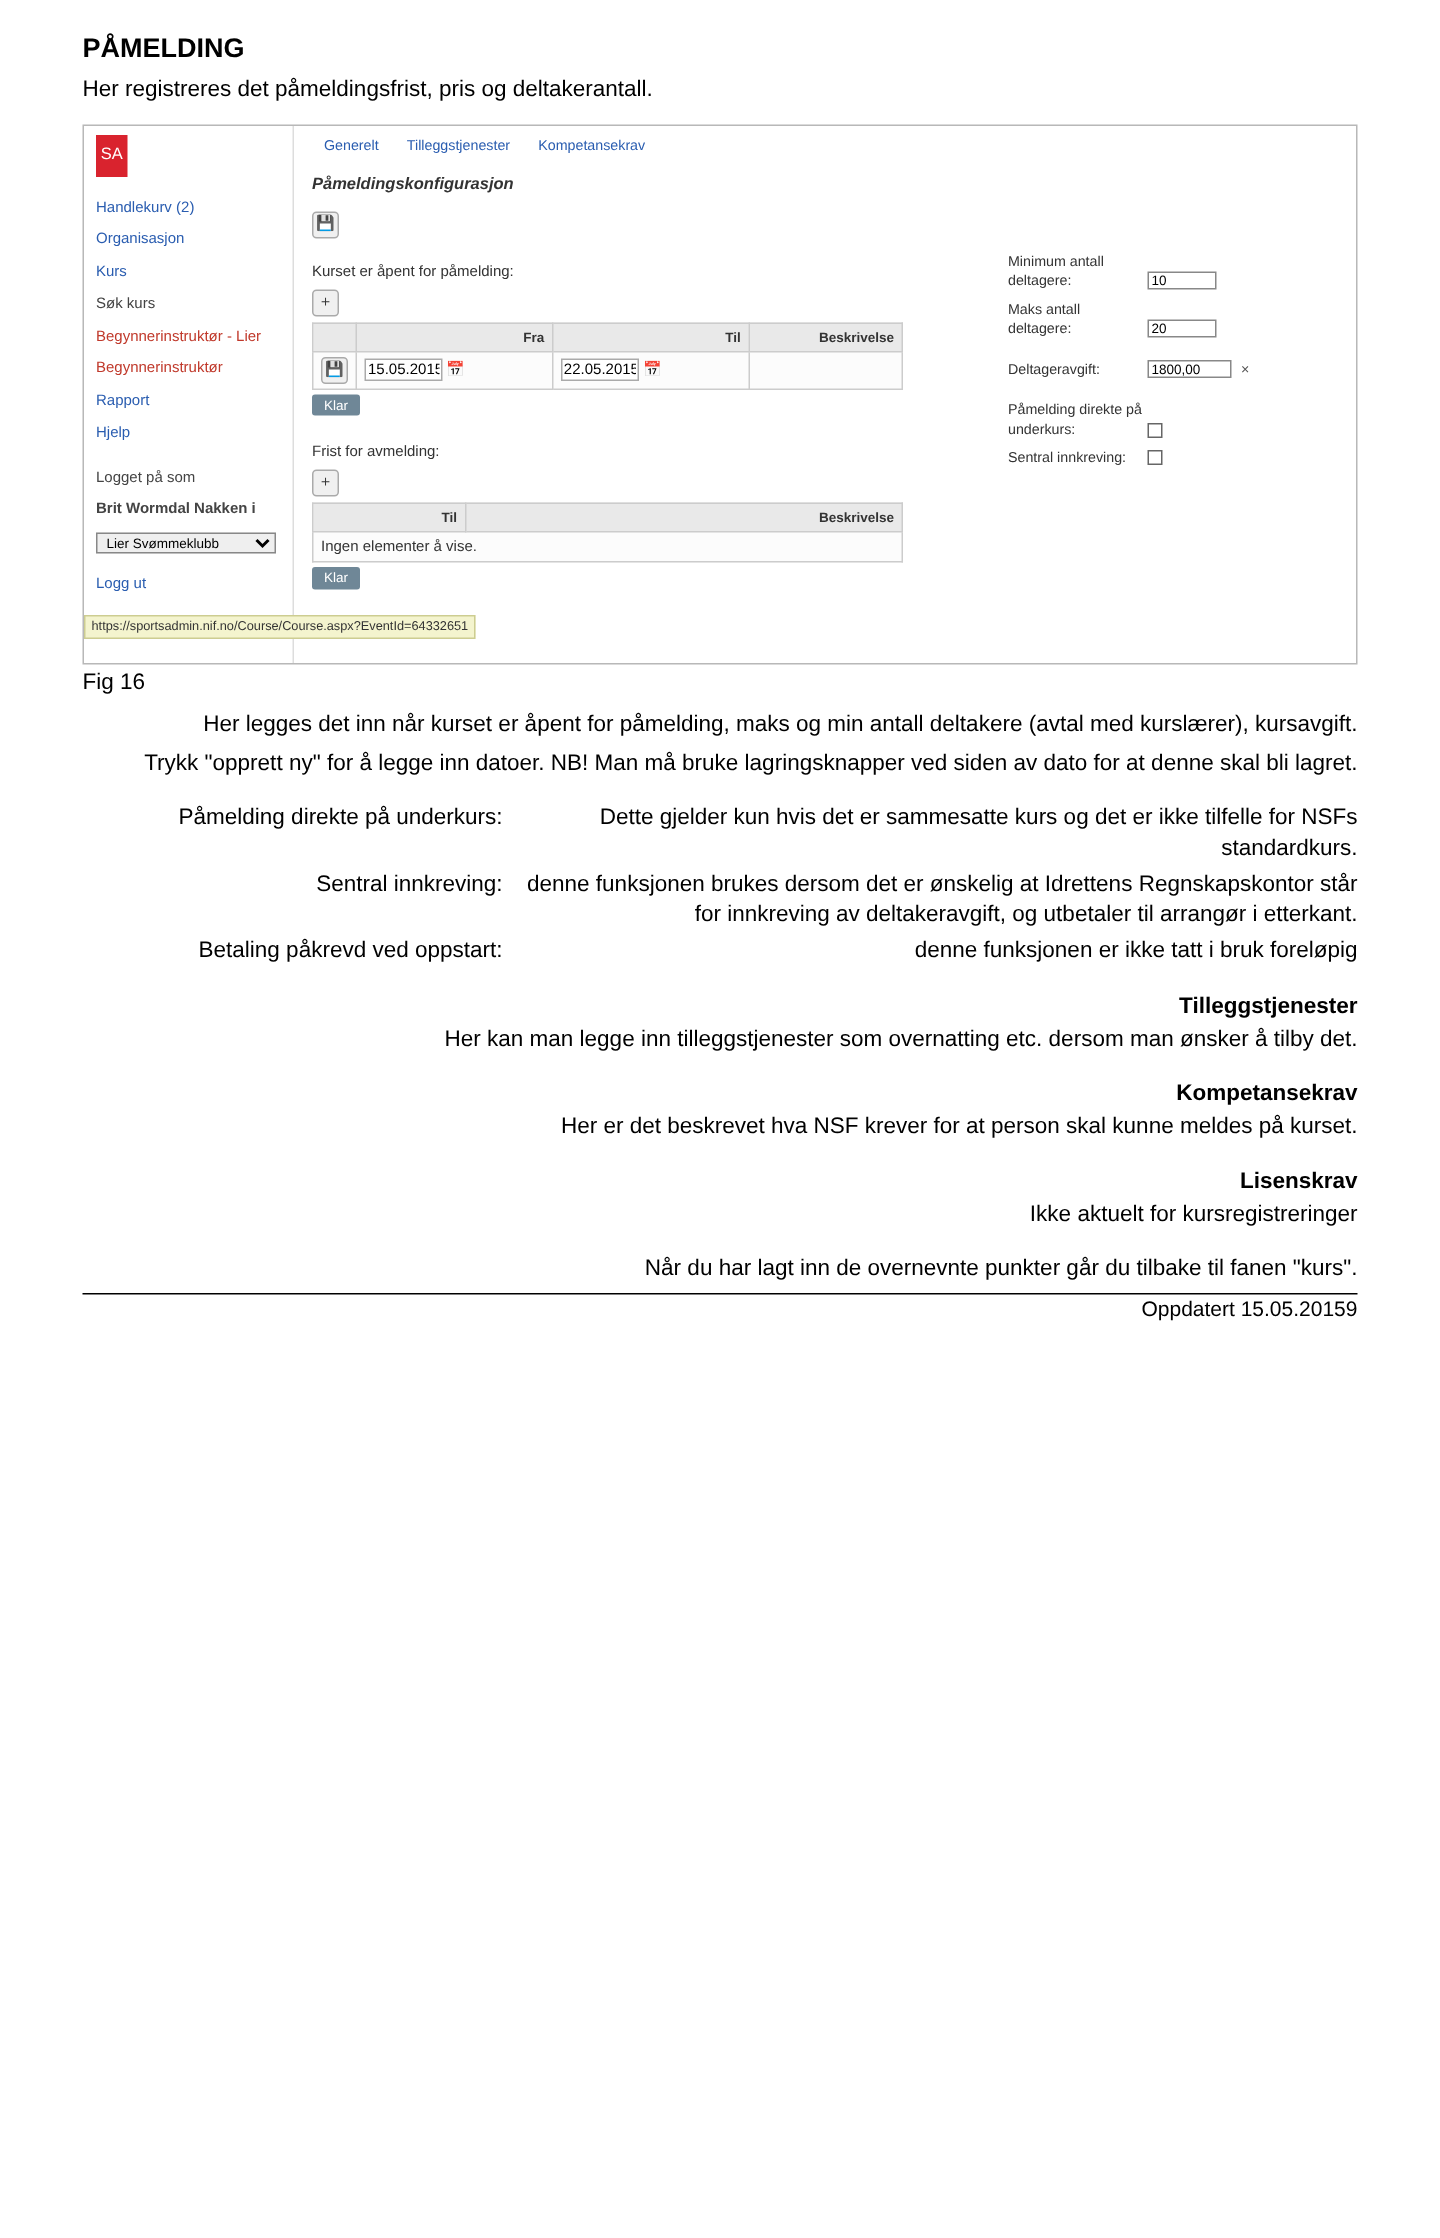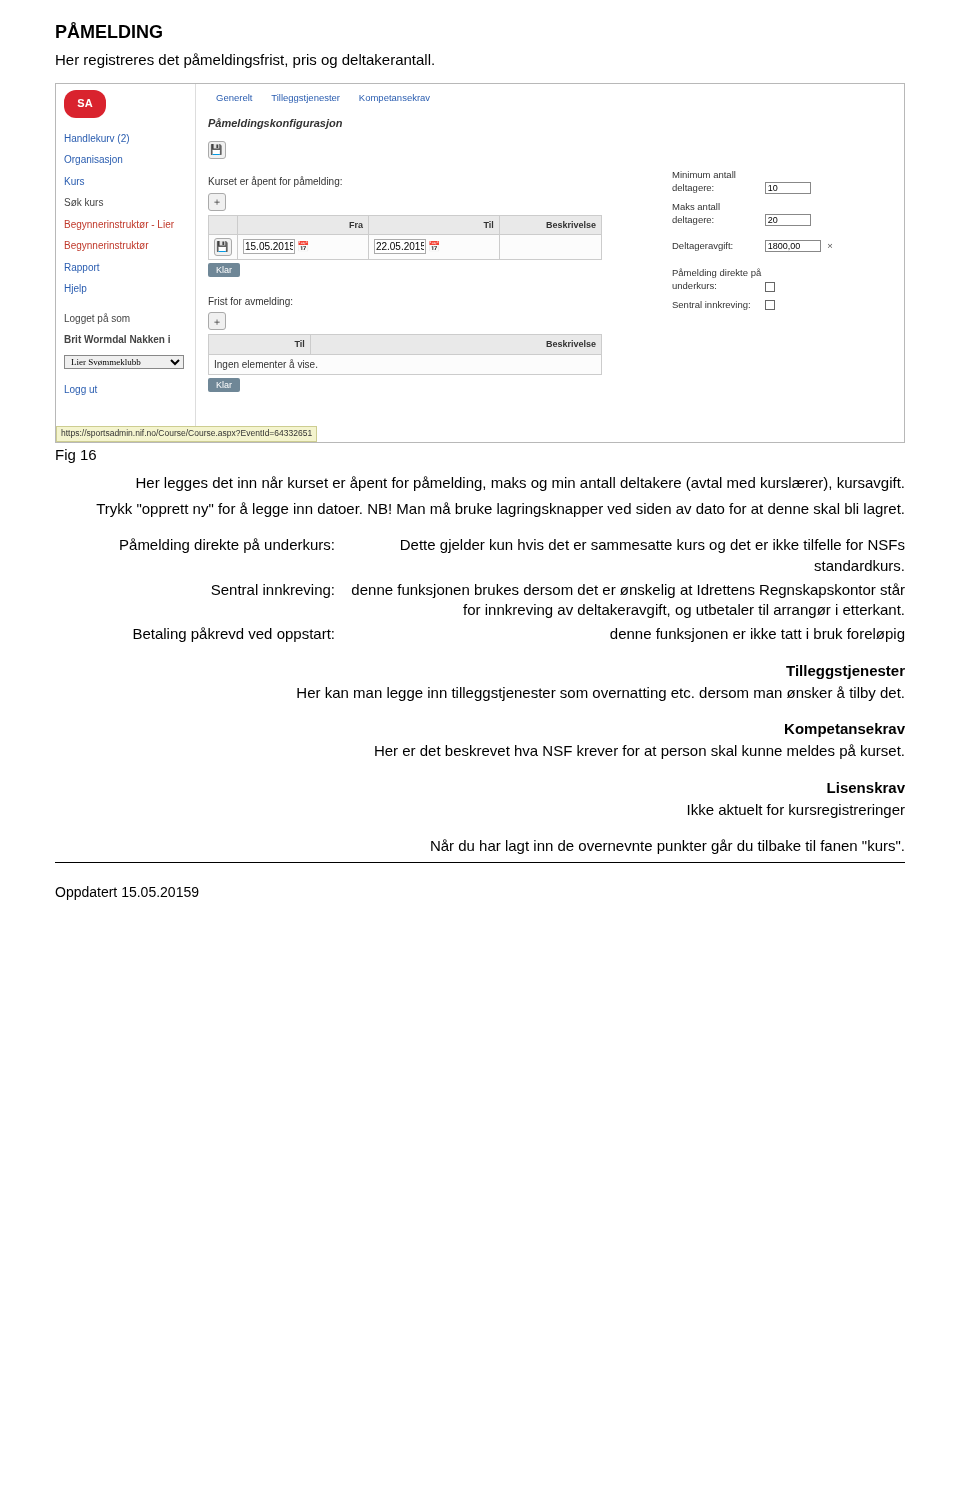--- a/index.html
+++ b/index.html
@@ -30,25 +30,25 @@
     height: 360px;
     position: relative;
   }
   .app-shot .sidebar {
     width: 140px;
     border-right: 1px solid #ddd;
     padding: 6px 8px;
     background: #fff;
   }
   .app-shot .logo {
-    width: 42px; height: 28px;
+    width: 21px; height: 28px;
     background: #d9232e;
-    border-radius: 12px;
+    border-radius: 0;
     color: #fff;
-    font-weight: bold;
+    font-weight: normal;
     display: flex; align-items: center; justify-content: center;
     margin-bottom: 10px;
     font-size: 11px;
   }
   .app-shot .side-link { display: block; padding: 4px 0; color: #2a5db0; text-decoration: none; }
   .app-shot .side-text { display: block; padding: 4px 0; color: #444; }
   .app-shot .side-red { color: #c0392b; }
   .app-shot .content { flex: 1; padding: 6px 12px; background: #fff; position: relative; }
   .app-shot .tabs { border-bottom: 1px solid #ccc; margin-bottom: 6px; }
   .app-shot .tabs span { display: inline-block; padding: 3px 10px; color: #2a5db0; cursor: pointer; }
@@ -67,49 +67,49 @@
   .tbl th { background: #e9e9e9; font-weight: bold; text-align: right; padding: 3px 5px; border: 1px solid #ccc; font-size: 9px; }
   .tbl td { padding: 3px 5px; border: 1px solid #ccc; }
   .date-input { width: 52px; border: 1px solid #aaa; font-size: 10px; padding: 1px; text-align: center; }
   .klar-btn { display: inline-block; background: #6f8797; color: #fff; padding: 1px 8px; font-size: 9px; margin-top: 3px; border-radius: 2px; }
   .rlabel { display: inline-block; width: 130px; padding-left: 40px; }
   .rinput { border: 1px solid #888; width: 46px; font-size: 9px; padding: 0 2px; }
   .right-row { margin-bottom: 6px; }
   .checkbox { display: inline-block; width: 10px; height: 10px; border: 1px solid #666; vertical-align: middle; }
   .x-mark { color: #555; margin-left: 4px; }
   .sel { border: 1px solid #888; font-size: 9px; padding: 0 2px; }
-  .footer-url { position: absolute; left: 0; bottom: 0; background: #f4f4ce; border: 1px solid #cdcd91; font-size: 8.5px; padding: 1px 4px; }
+  .footer-url { position: absolute; left: 0; bottom: 16px; background: #f4f4ce; border: 1px solid #cdcd91; font-size: 8.5px; padding: 1px 4px; }
   
   .bodytext { font-size: 15px; margin-top: 8px; text-align: right; }
   .deflist .row { display: flex; margin-bottom: 4px; }
   .deflist .term { width: 280px; flex-shrink: 0; }
   .deflist .def { flex: 1; }
   .section-sub { font-weight: bold; margin-top: 16px; margin-bottom: 2px; }
-  .footer-line { border-top: 1px solid #000; padding-top: 20px; display: flex; justify-content: flex-start; font-size: 14px; }
+  .footer-line { border-top: 1px solid #000; padding-top: 0; display: flex; justify-content: flex-end; font-size: 14px; }
 </style>
 </head>
 <body>
 
 <h1 class="heading">PÅMELDING</h1>
 <p>Her registreres det påmeldingsfrist, pris og deltakerantall.</p>
 
 <div class="app-shot">
   <div class="sidebar">
     <div class="logo">SA</div>
     <span class="side-link">Handlekurv (2)</span>
     <span class="side-link">Organisasjon</span>
     <span class="side-link">Kurs</span>
     <span class="side-text">Søk kurs</span>
     <span class="side-text side-red">Begynnerinstruktør - Lier</span>
     <span class="side-text side-red">Begynnerinstruktør</span>
     <span class="side-link">Rapport</span>
     <span class="side-link">Hjelp</span>
     <span class="side-text" style="margin-top:8px;">Logget på som</span>
     <span class="side-text" style="font-weight:bold;">Brit Wormdal Nakken i</span>
-    <select class="sel" style="width:120px;margin-top:4px;font-family:Liberation Serif, serif;">
+    <select class="sel" style="width:120px;margin-top:4px;">
       <option>Lier Svømmeklubb</option>
     </select>
     <span class="side-link" style="margin-top:10px;">Logg ut</span>
   </div>
 
   <div class="content">
     <div class="subtabs">
       <span>Generelt</span>
       <span>Tilleggstjenester</span>
       <span>Kompetansekrav</span>

